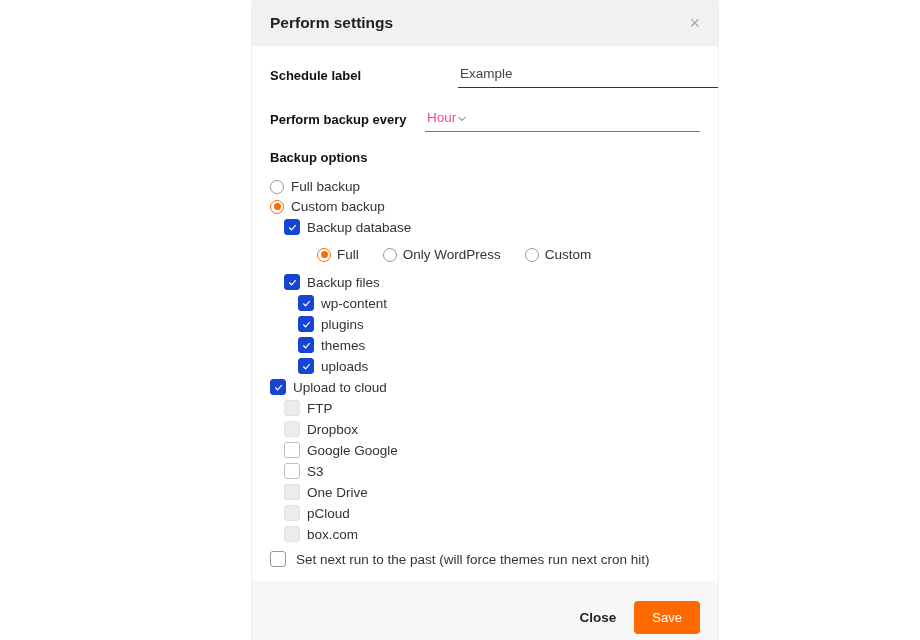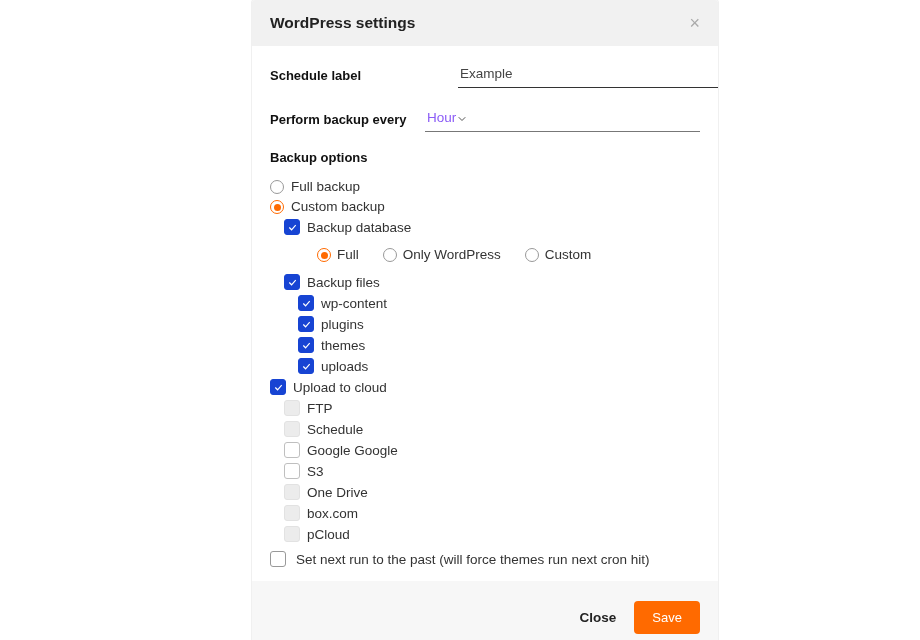--- a/index.html
+++ b/index.html
@@ -5,25 +5,25 @@
   html,body{margin:0;padding:0;width:920px;height:640px;font-family:"Segoe UI",Arial,sans-serif;font-size:13.5px;color:#333;background:#fff;}
   .modal{position:relative;box-sizing:border-box;width:466px;margin-left:252px;background:#fff;box-shadow:0 0 0 1px #f0f0f0;border-radius:3px;overflow:hidden;}
   .hdr{display:flex;align-items:center;justify-content:space-between;background:#f1f1f1;padding:14px 18px;}
   .hdr h2{margin:0;font-size:15.5px;font-weight:700;color:#222;}
   .close-x{font-size:18px;color:#aaa;cursor:pointer;line-height:1;}
   .body{padding:10px 18px 0 18px;}
   .frow{display:flex;align-items:center;margin:6px 0 18px 0;}
   .flabel{width:155px;font-weight:600;font-size:13px;color:#111;}
   .fld{flex:1;}
   .underline-input{width:100%;box-sizing:border-box;border:none;border-bottom:1.5px solid #333;padding:4px 2px 6px 2px;font-size:13.5px;color:#444;outline:none;background:transparent;margin-left:33px;}
-  .underline-select{width:100%;box-sizing:border-box;border:none;border-bottom:1px solid #777;padding:4px 2px 6px 2px;font-size:13.5px;color:#8b5cf6;display:flex;align-items:center;cursor:pointer;}
+  .underline-select{width:100%;box-sizing:border-box;border:none;border-bottom:1px solid #777;padding:4px 2px 6px 2px;font-size:13.5px;color:#ec4899;display:flex;align-items:center;cursor:pointer;}
   .chev{width:10px;height:10px;display:inline-block;}
   .chev svg{width:12px;height:12px;stroke:#555;}
   .sectitle{font-weight:700;font-size:13px;color:#111;margin:2px 0 14px 0;}
-  .opt{display:flex;align-items:flex-end;margin:5px 0;font-size:13.5px;color:#333;gap:7px;}
+  .opt{display:flex;align-items:center;margin:5px 0;font-size:13.5px;color:#333;gap:7px;}
   .radio{width:14px;height:14px;border:1.5px solid #999;border-radius:50%;display:flex;align-items:center;justify-content:center;cursor:pointer;box-sizing:border-box;flex:0 0 14px;}
   .radio.selected{border-color:#ff6a00;}
   .radio.selected::after{content:"";width:7px;height:7px;background:#ff6a00;border-radius:50%;display:block;}
   .check{width:16px;height:16px;border:1.5px solid #bfbfbf;border-radius:3px;display:flex;align-items:center;justify-content:center;cursor:pointer;box-sizing:border-box;flex:0 0 16px;}
   .check.on{background:#1744d3;border-color:#1744d3;}
   .check.on svg{display:block;}
   .check svg{display:none;width:11px;height:11px;stroke:#fff;stroke-width:2.6;fill:none;}
   .check.disabled{background:#ececec;border-color:#e2e2e2;cursor:not-allowed;}
   .indent1{padding-left:14px;}
   .subline{display:flex;align-items:center;gap:18px;padding:4px 0 4px 30px;}
@@ -33,21 +33,21 @@
   .ftr{background:#f7f7f7;padding:20px 18px;display:flex;justify-content:flex-end;align-items:center;gap:18px;margin-top:14px;}
   .btn-close{font-size:13.5px;color:#222;cursor:pointer;font-weight:bold;}
   .btn-save{background:#ff6a00;color:#fff;font-size:13px;border:none;border-radius:4px;padding:9px 18px;cursor:pointer;}
 </style>
 </head>
 <body>
 
 <div class="modal">
 
   <div class="hdr">
-    <h2>WordPress settings</h2>
+    <h2>Perform settings</h2>
     <span class="close-x">×</span>
   </div>
 
   <div class="body">
 
     <div class="frow">
       <div class="flabel">Schedule label</div>
       <div class="fld">
         <input class="underline-input" value="Example" style="">
       </div>
@@ -153,41 +153,41 @@
         </span>
       <span>Upload to cloud</span>
     </div>
     <div class="indent1" id="cloud-list">
         <div class="opt">
           <span class="check disabled"></span>
           <span>FTP</span>
         </div>
         <div class="opt">
           <span class="check disabled"></span>
-          <span>Schedule</span>
+          <span>Dropbox</span>
         </div>
         <div class="opt">
           <span class="check"></span>
           <span>Google Google</span>
         </div>
         <div class="opt">
           <span class="check"></span>
           <span>S3</span>
         </div>
         <div class="opt">
           <span class="check disabled"></span>
           <span>One Drive</span>
         </div>
         <div class="opt">
           <span class="check disabled"></span>
+          <span>pCloud</span>
+        </div>
+        <div class="opt">
+          <span class="check disabled"></span>
           <span>box.com</span>
-        </div>
-        <div class="opt">
-          <span class="check disabled"></span>
-          <span>pCloud</span>
         </div>
       </div>
 
     <div class="past">
       <span class="check"></span>
       <span>Set next run to the past (will force themes run next cron hit)</span>
     </div>
 
   </div>
 

